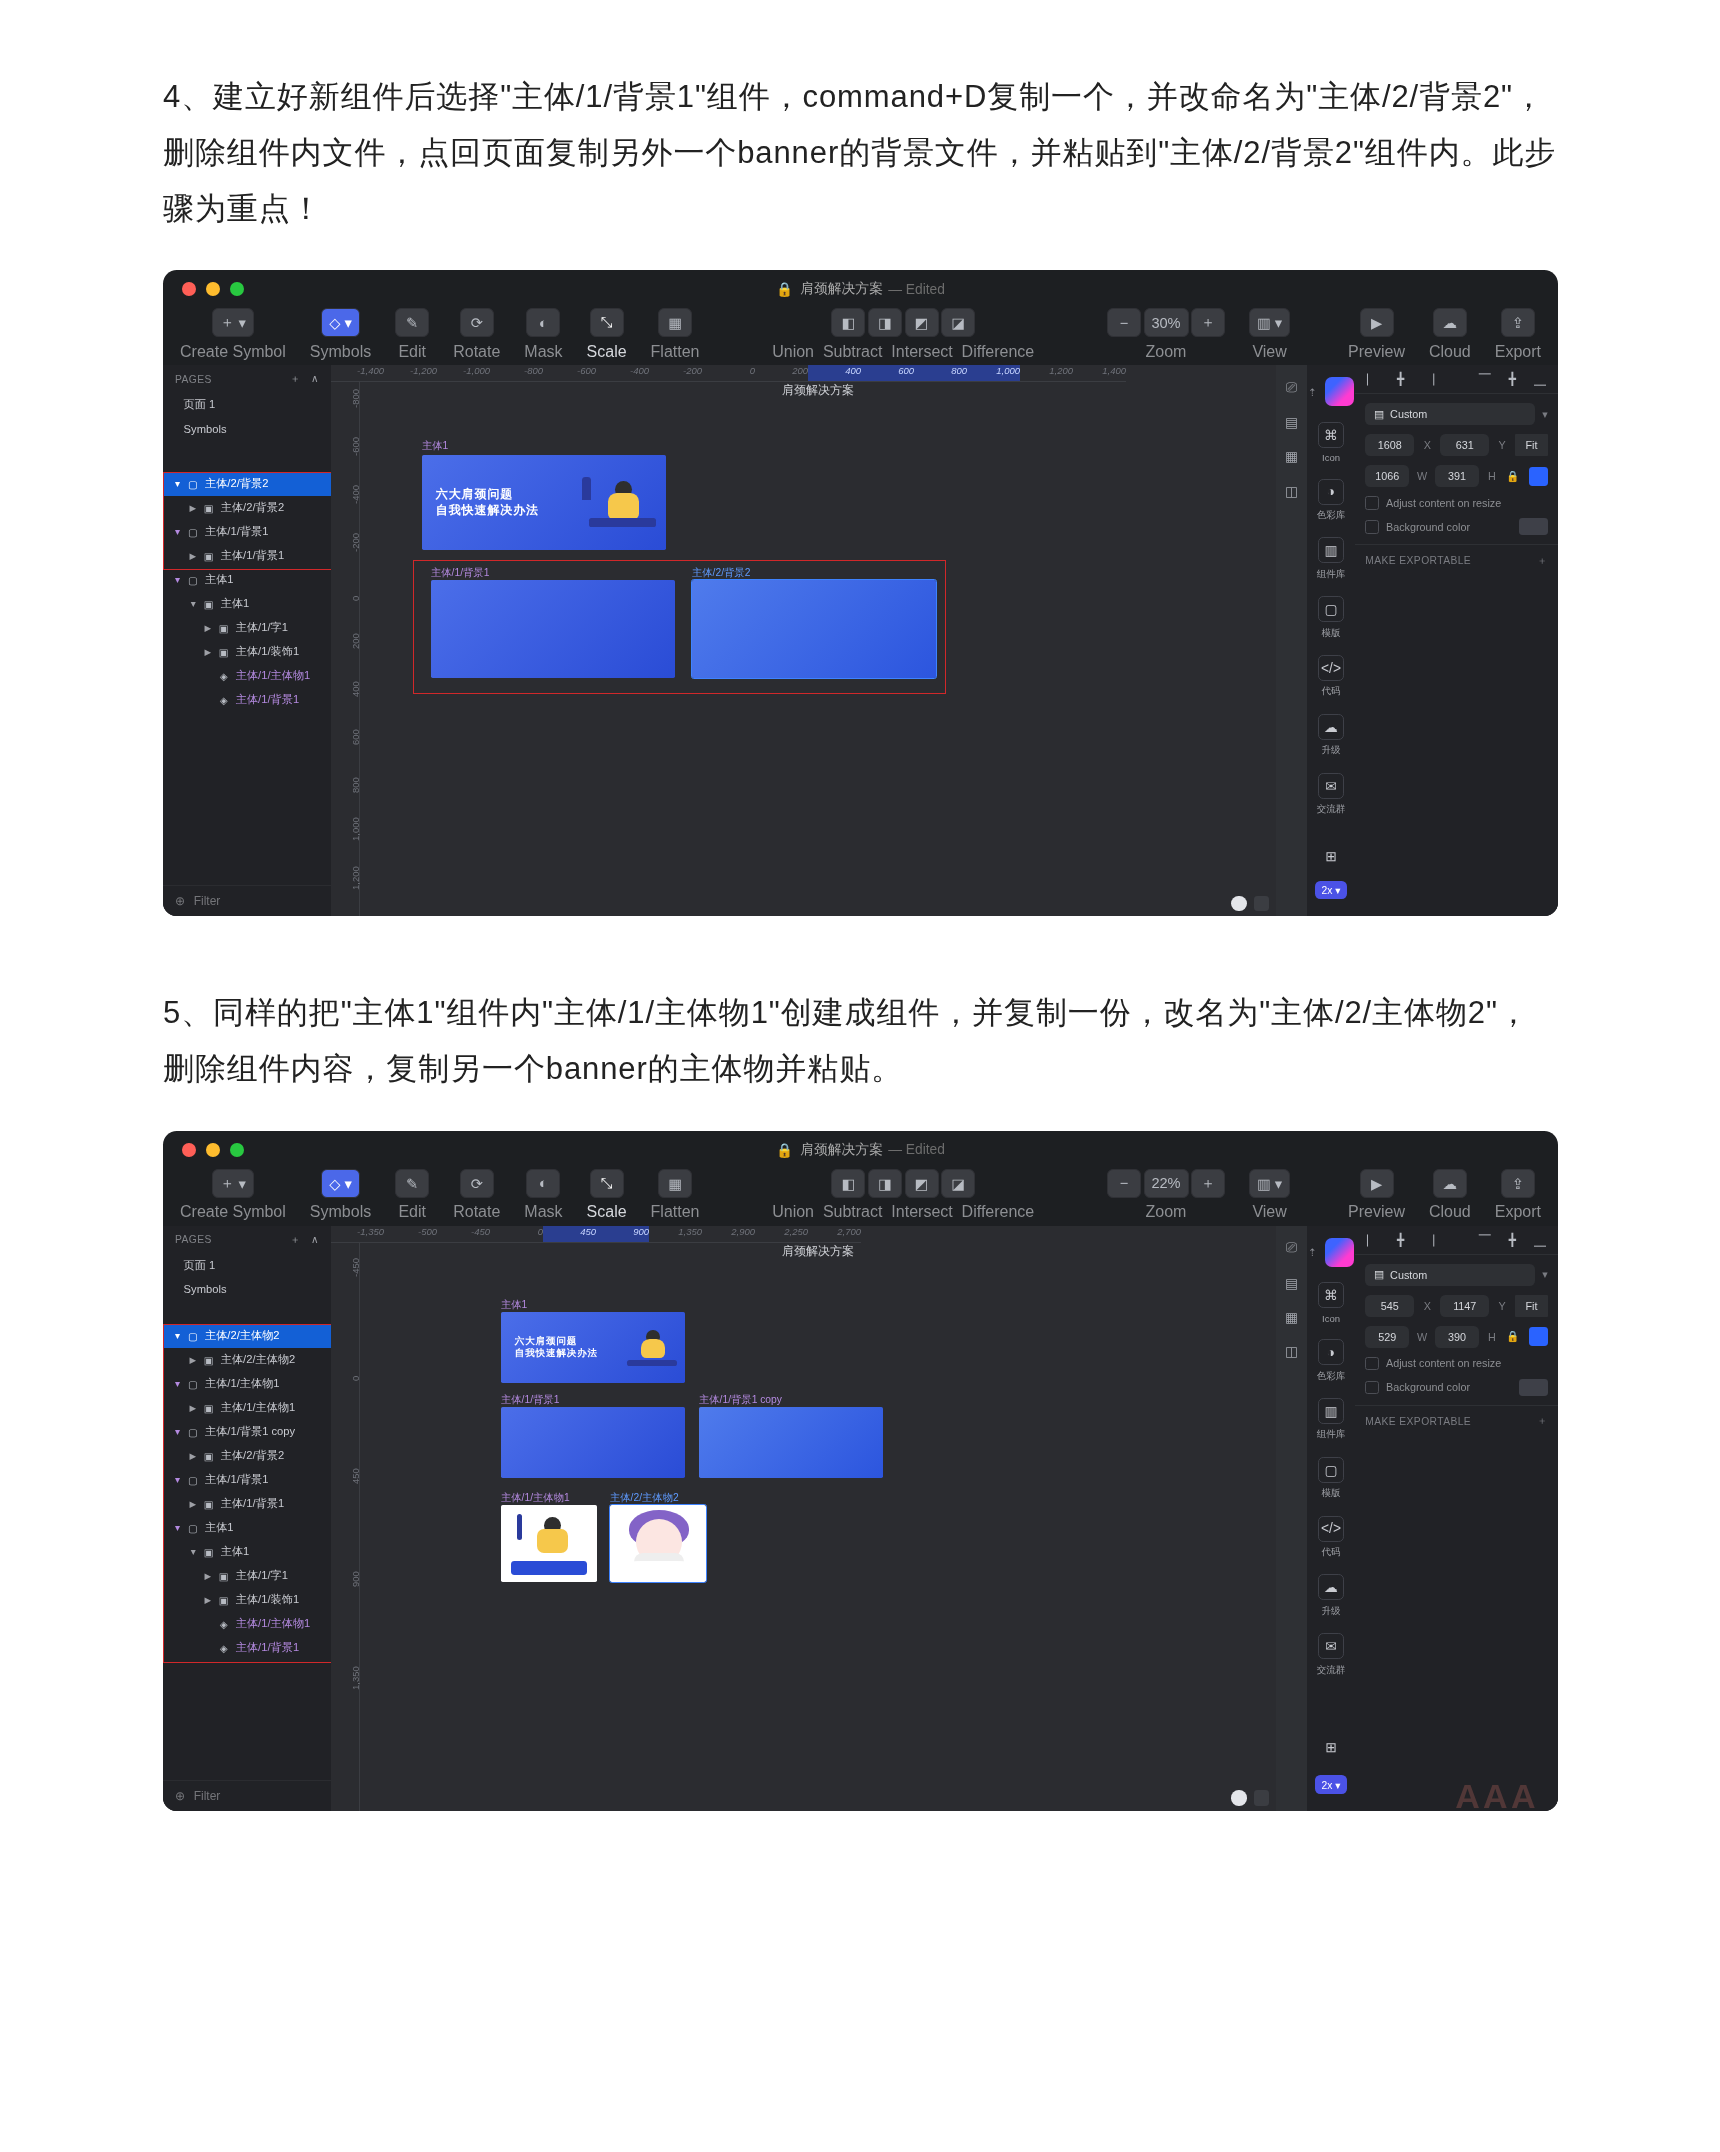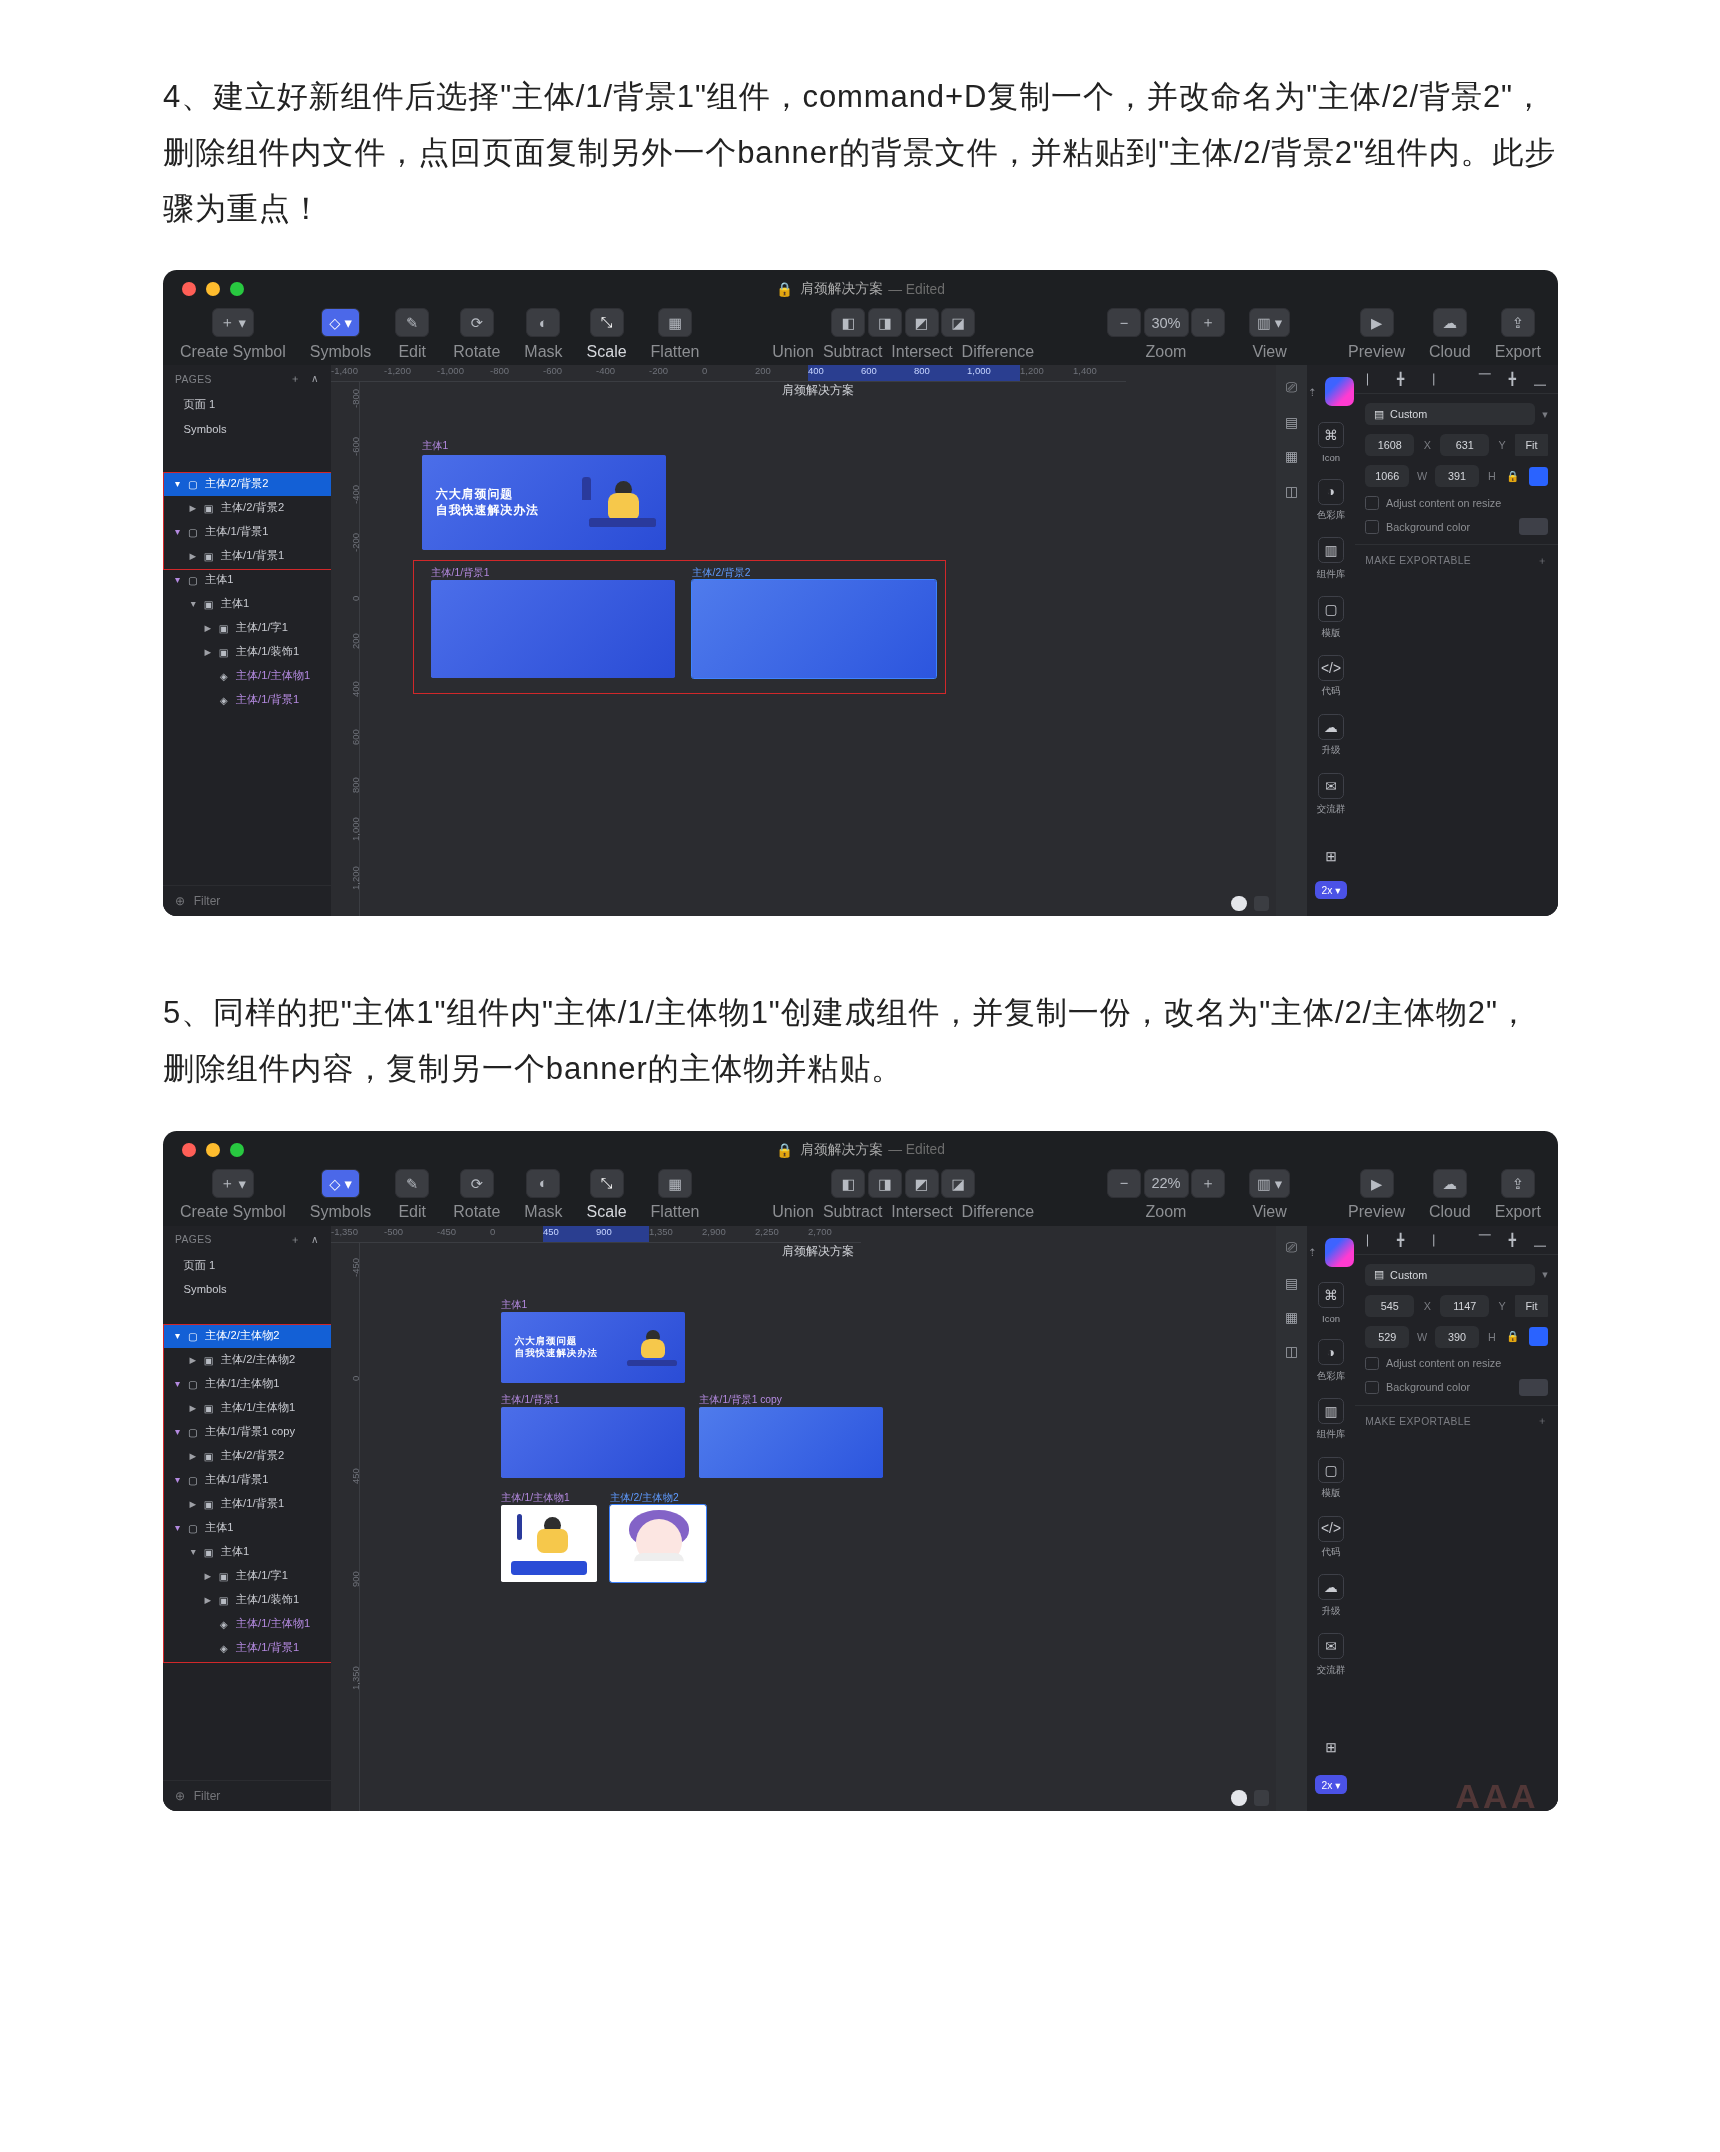--- a/index.html
+++ b/index.html
@@ -31,21 +31,21 @@
   .left-item .tri { width: 7.7px; font-size: 8.6px; color: #9ea0a6; display: inline-block; text-align: center; }
   .left-item .ic { width: 12px; height: 12px; display: inline-flex; align-items: center; justify-content: center; font-size: 10.3px; color: #b7bbc2; }
   .left-item.sel { background: #1360d6; color: #fff; }
   .left-item.sel .tri, .left-item.sel .ic { color: #fff; }
   .left-list { flex: 1; position: relative; }
   .red-outline { border: 1.7px solid #d1282a; }
   .filter-bar { height: 31px; display: flex; align-items: center; padding: 0 12px; gap: 8.6px; color: #747579; font-size: 12px; border-top: 0.9px solid #2b2c30; }
   
   .mid { position: relative; flex: 1; background: #2b2c30; overflow: hidden; }
   .ruler-h { position: absolute; left: 0; right: 0; top: 0; height: 17px; background: #2b2c30; display: flex; color: #6f727a; font-size: 9.5px; }
-  .ruler-h span { width: 53px; text-align: left; border-bottom: 0.9px solid #3b3d42; }
+  .ruler-h span { width: 53px; text-align: right; border-bottom: 0.9px solid #3b3d42; font-style: italic; }
   .ruler-h .blue { background: #2a3e90; color: #c7d5ff; }
   .ruler-v { position: absolute; left: 0; top: 17px; bottom: 0; width: 29px; background: #2b2c30; color: #6f727a; font-size: 9.5px; border-right: 0.9px solid #3b3d42; }
   .ruler-v span { display: block; transform: rotate(-90deg); transform-origin: left top; position: absolute; left: 19px; white-space: nowrap; }
   .canvas-title { position: absolute; left: 29px; right: 0; top: 17px; height: 20.6px; text-align: center; color: #cfd1d6; font-size: 12px; }
   .canvas-area { position: absolute; left: 29px; top: 38px; right: 0; bottom: 0; background: #2b2c30; }
   .artlabel { position: absolute; font-size: 10.3px; }
   .lilac { color: #b48ae0; }
   .art-banner { position: absolute; background: linear-gradient(135deg,#4b6ee9 0%,#2a4cd6 100%); border-radius: 1.7px; }
   .art-banner.interior { display: flex; align-items: center; }
   .banner-text { color: #fff; font-size: 12px; line-height: 1.3; padding-left: 13.8px; font-weight: 700; letter-spacing: 0.9px; white-space: nowrap; }

